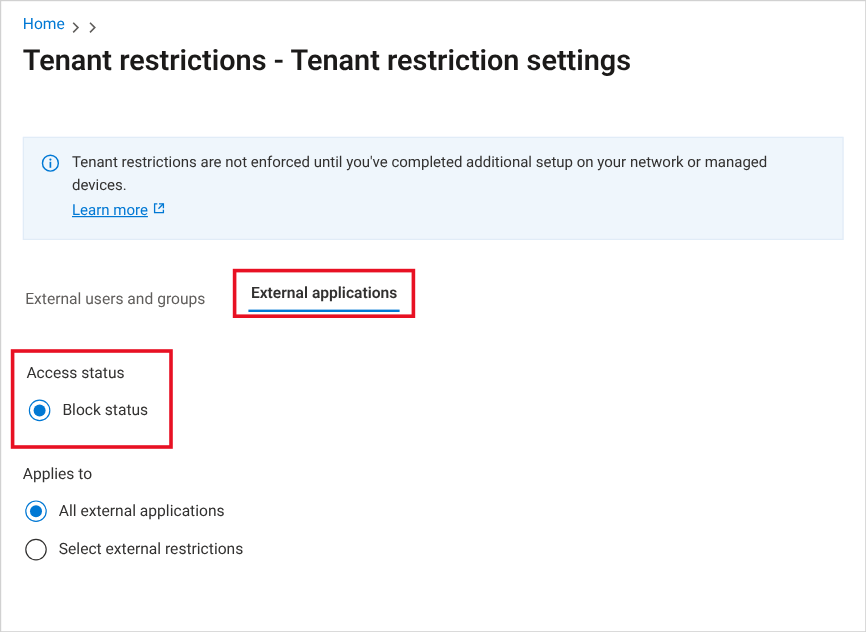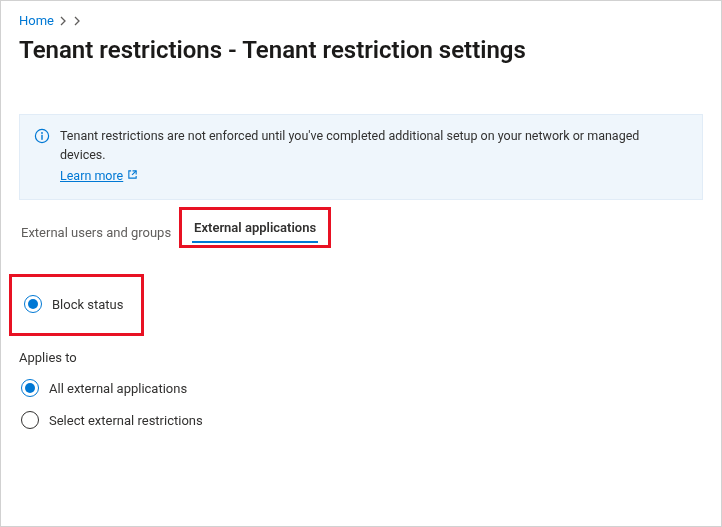--- a/index.html
+++ b/index.html
@@ -9,21 +9,21 @@
       color: #323130;
       background: #fff;
       width: 722px;
       height: 527px;
       border: 1px solid #d1d1d1;
       padding: 12px 18px;
       overflow: hidden;
     }
     .breadcrumb {
       display: flex;
-      align-items: center;
+      align-items: flex-end;
       gap: 4px;
       font-size: 13px;
       color: #605e5c;
       margin-bottom: 8px;
     }
     .breadcrumb a {
       color: #0078d4;
       text-decoration: none;
       cursor: pointer;
     }
@@ -38,21 +38,21 @@
       color: #1b1a19;
       margin-bottom: 50px;
     }
     .info-banner {
       background: #eff6fc;
       border: 1px solid #e1ecf7;
       padding: 12px 14px 14px 14px;
       display: flex;
       align-items: flex-start;
       gap: 10px;
-      margin-bottom: 7px;
+      margin-bottom: 24px;
     }
     .info-banner .icon {
       color: #0078d4;
       flex-shrink: 0;
       margin-top: 1px;
     }
     .info-banner .msg {
       font-size: 12.5px;
       line-height: 1.5;
       color: #323130;
@@ -62,21 +62,21 @@
       text-decoration: underline;
       cursor: pointer;
       display: inline-flex;
       align-items: center;
       gap: 4px;
       margin-top: 2px;
       justify-content: flex-end;
     }
     .tabs {
       display: flex;
-      gap: 14px;
+      gap: 29px;
       margin-bottom: 26px;
       align-items: flex-end;
     }
     .tab {
       font-size: 13px;
       padding: 4px 2px 8px 2px;
       color: #605e5c;
       cursor: pointer;
       position: relative;
     }
@@ -190,20 +190,21 @@
 </div>
 
 <div class="tabs">
   <div class="tab">External users and groups</div>
   <div class="highlight-box-tab">
     <div class="tab active">External applications</div>
   </div>
 </div>
 
 <div class="highlight-access">
+  <div class="section-label">Access status</div>
   <div class="radio-group">
     <label class="radio selected">
       <span class="circle"></span>
       <span>Block status</span>
     </label>
   </div>
 </div>
 
 <div class="applies-section">
   <div class="section-label">Applies to</div>

